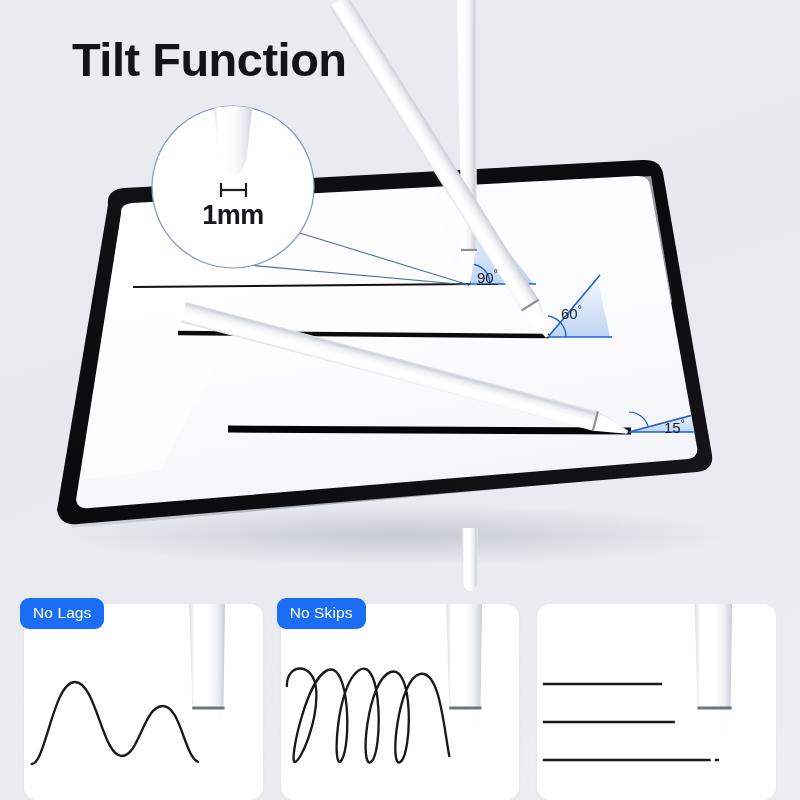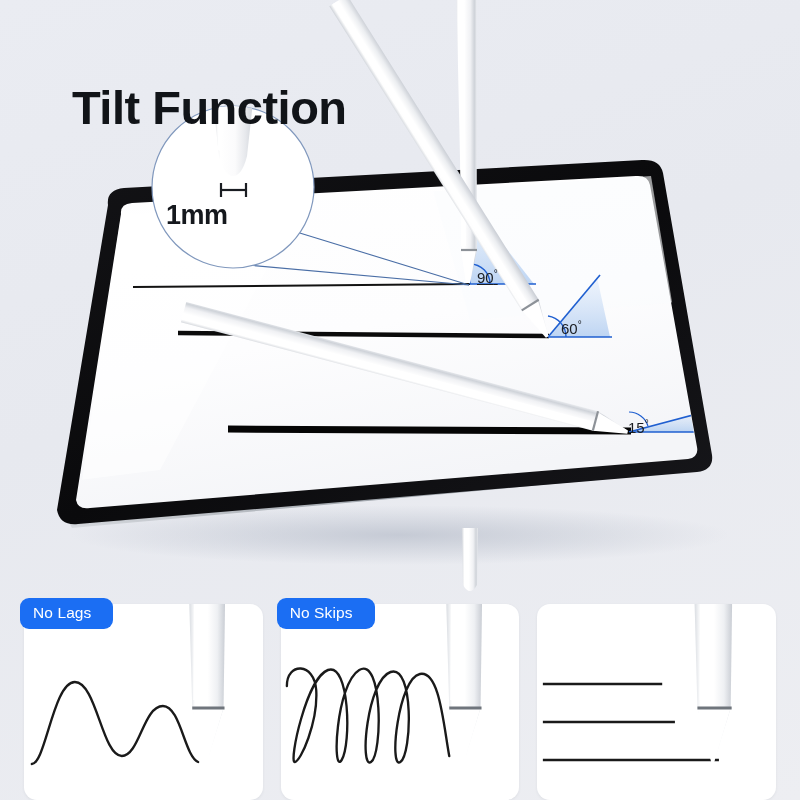--- a/index.html
+++ b/index.html
@@ -23,21 +23,20 @@
   #page-title {
     position: absolute;
     left: 72px;
     top: 32px;
     font-size: 47px;
     font-weight: 700;
     letter-spacing: -0.5px;
     color: #111418;
     z-index: 40;
     white-space: nowrap;
-    margin-top: 48px;
   }
 
   
   #hero {
     position: absolute;
     left: 0; top: 0;
     width: 800px;
     height: 600px;
   }
   #hero svg { display: block; width: 800px; height: 600px; }
@@ -48,42 +47,43 @@
     left: 150px;
     top: 104px;
     width: 166px;
     height: 166px;
     z-index: 30;
     pointer-events: none;
   }
   #magnifier .mag-svg { position: absolute; inset: 0; width: 166px; height: 166px; }
   #mag-label {
     position: absolute;
-    left: 16px;
+    left: 0;
     top: 96px;
     width: 166px;
+    text-align: center;
     font-size: 27px;
     font-weight: 700;
     color: #15181d;
     letter-spacing: -0.5px;
   }
 
   
   .angle-label {
     position: absolute;
     font-size: 15px;
     font-weight: 400;
     color: #1a1d22;
     z-index: 32;
     white-space: nowrap;
   }
   .angle-label .deg { font-size: 10px; vertical-align: super; }
   #angle-90 { left: 477px; top: 268px; text-decoration: underline; }
-  #angle-60 { left: 561px; top: 319px; }
-  #angle-15 { left: 628px; top: 418px; }
+  #angle-60 { left: 561px; top: 304px; }
+  #angle-15 { left: 664px; top: 418px; }
 
   
   #features {
     position: absolute;
     left: 0;
     top: 604px;
     width: 800px;
     height: 196px;
     display: flex;
     gap: 18px;
@@ -107,21 +107,21 @@
   .card-clip svg { display: block; width: 100%; height: 100%; }
 
   .feature-badge {
     position: absolute;
     left: -4px;
     top: -6px;
     background: #1b6ef3;
     color: #ffffff;
     font-size: 15.5px;
     font-weight: 400;
-    padding: 6px 22px 7px 13px;
+    padding: 6px 13px 7px 13px;
     border-radius: 9px;
     z-index: 5;
     white-space: nowrap;
     letter-spacing: 0.1px;
   }
 </style>
 </head>
 <body>
 
 <div id="stage">

